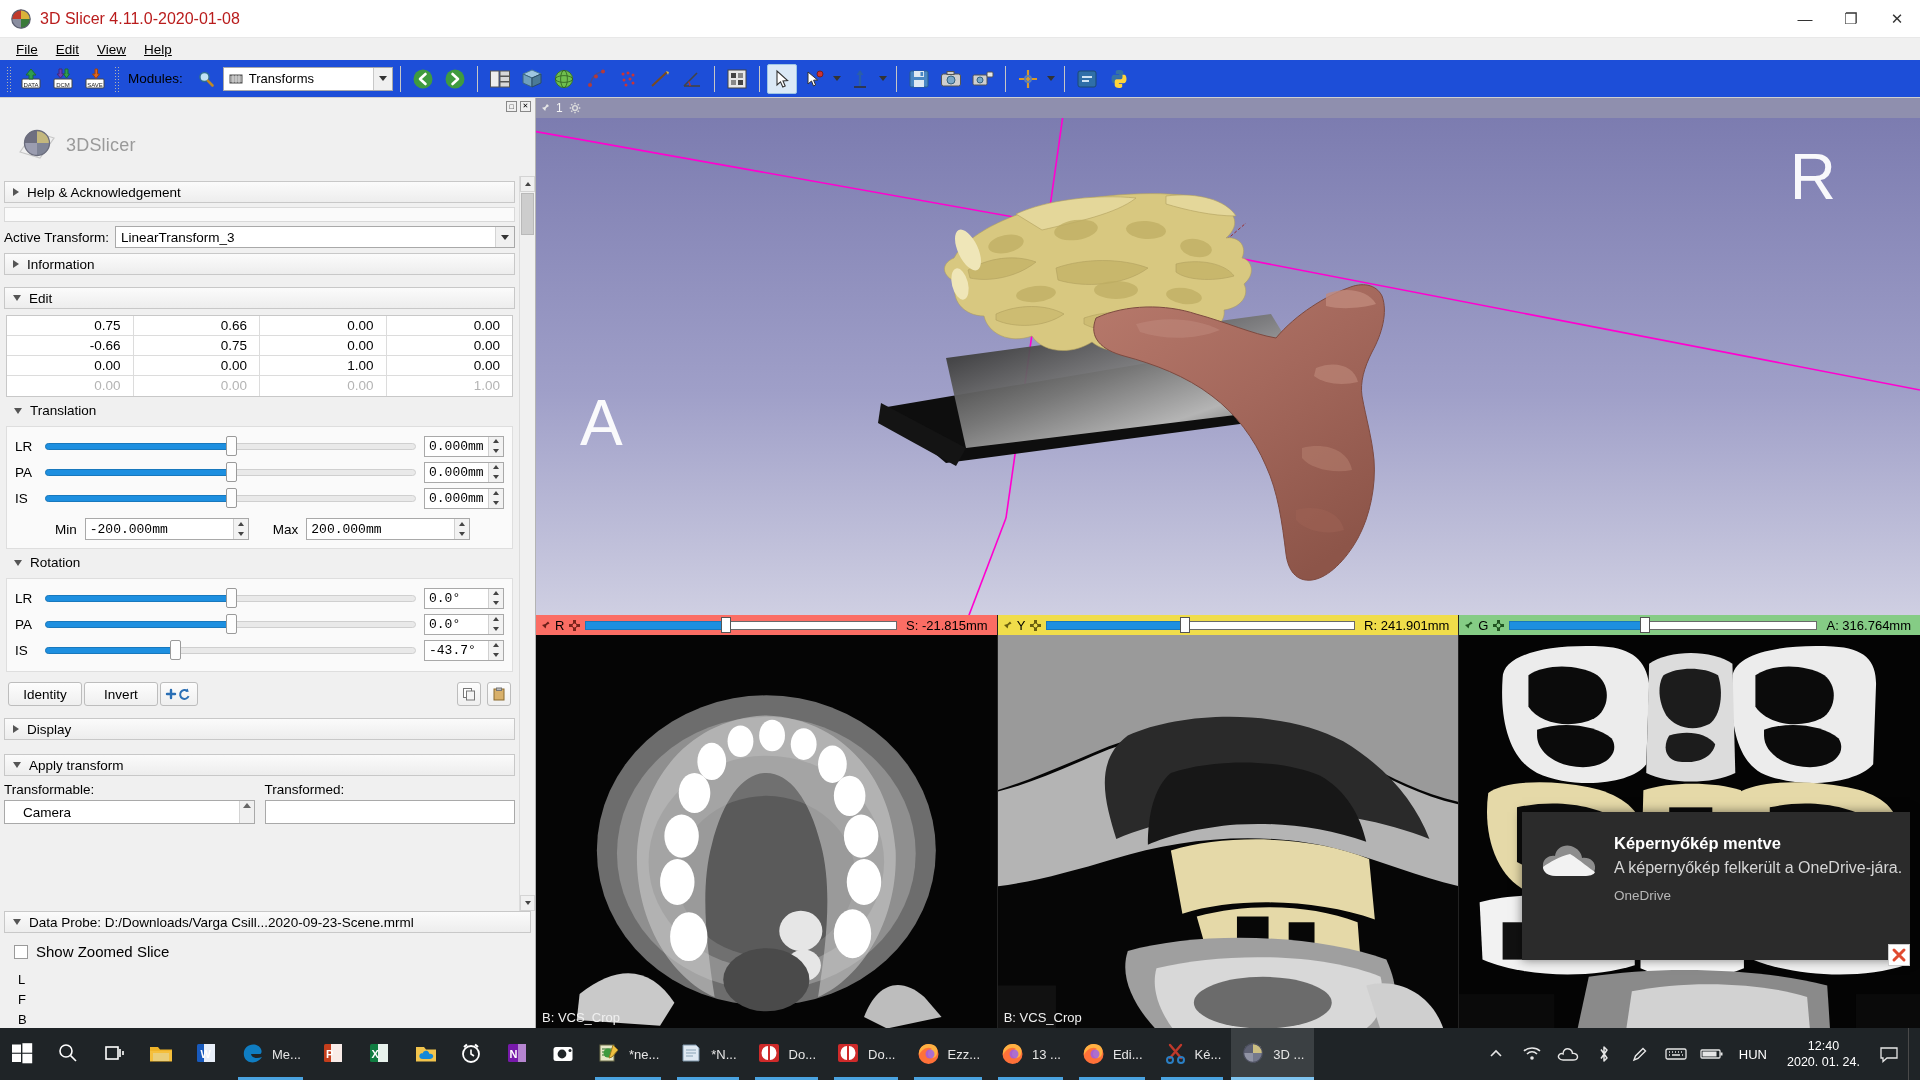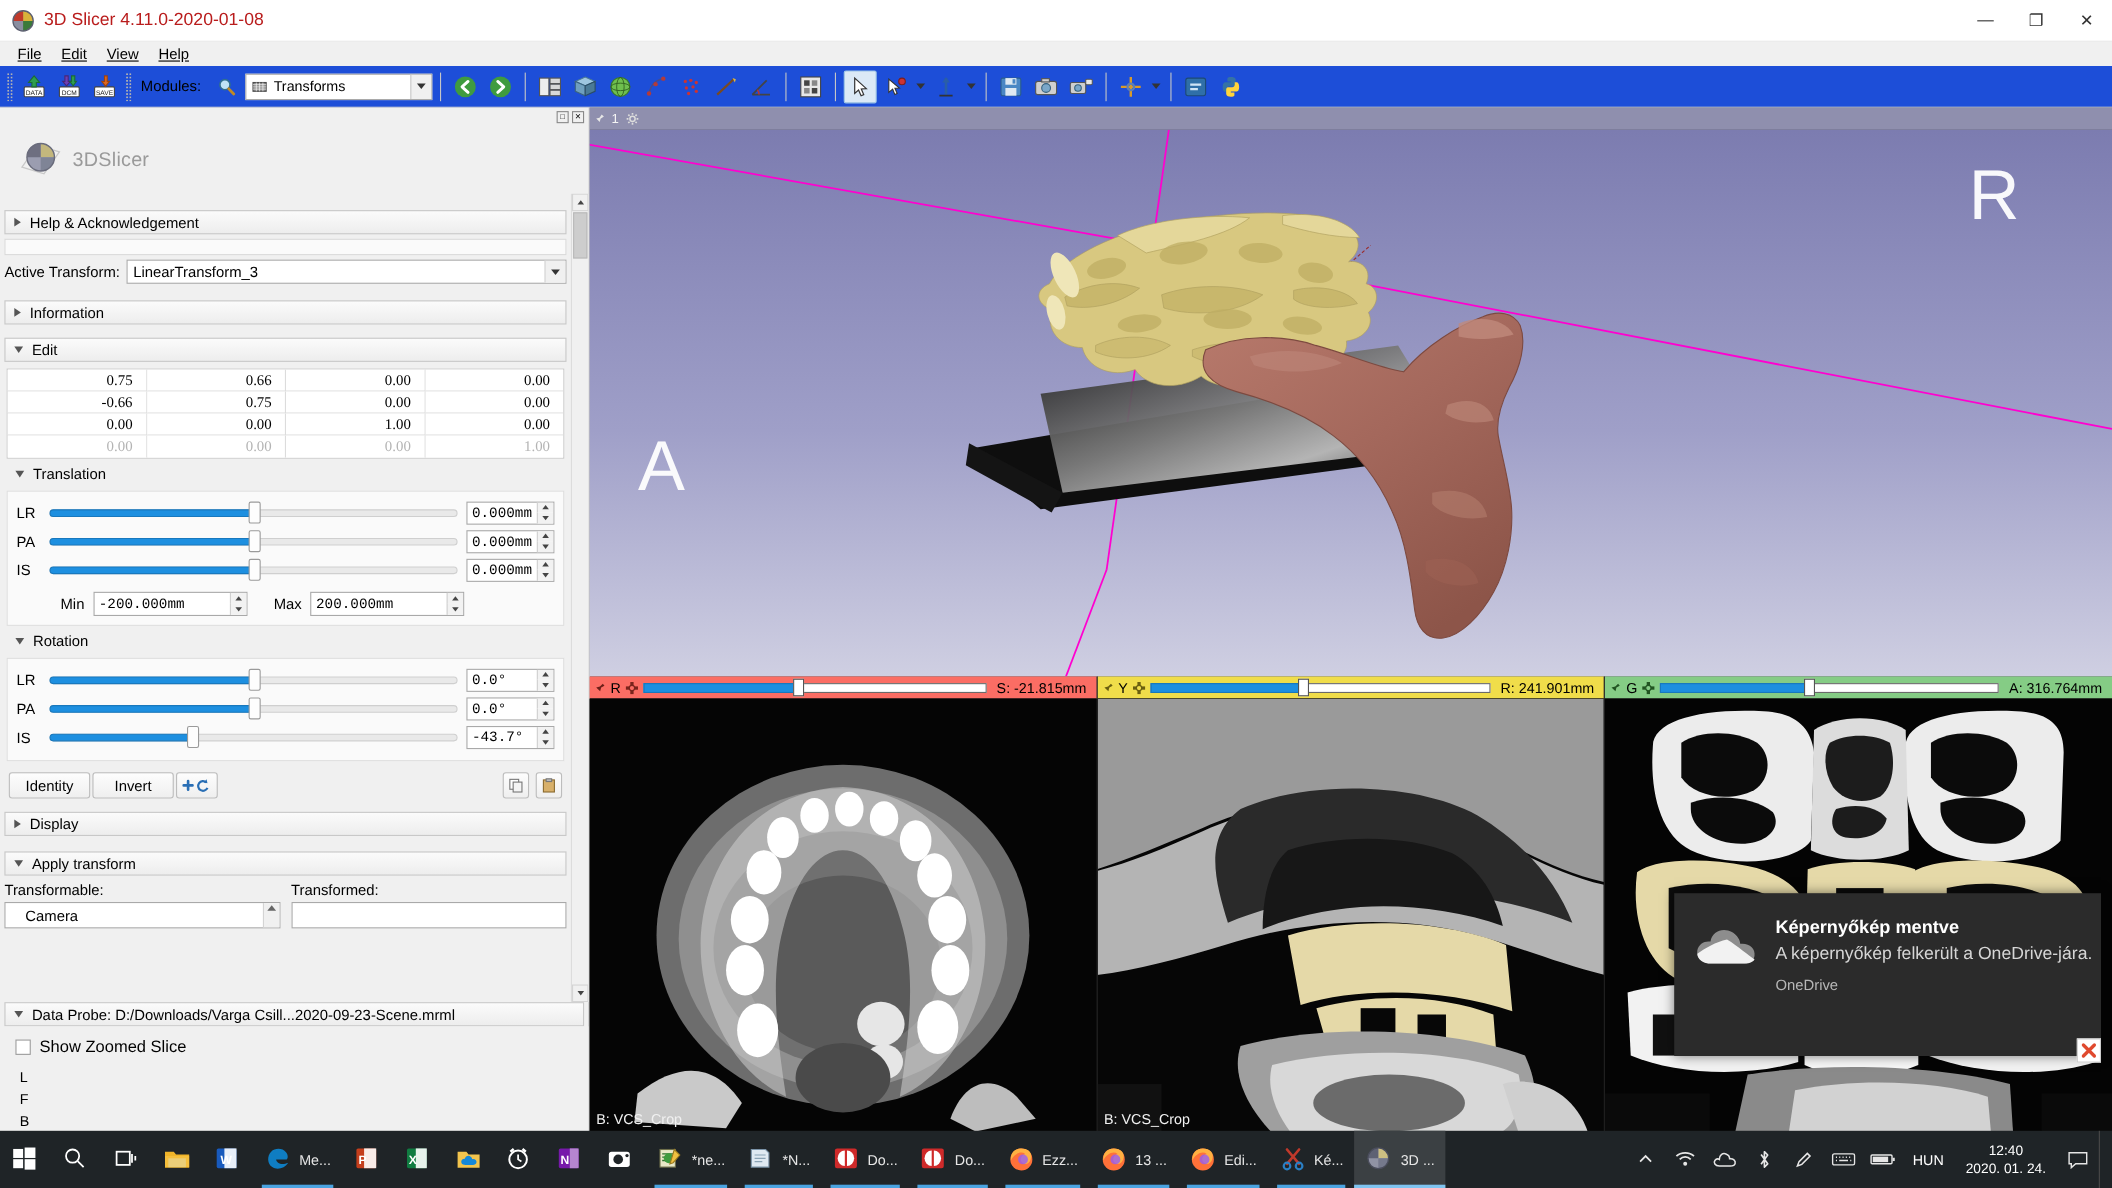--- a/index.html
+++ b/index.html
@@ -59,38 +59,38 @@
   .slicerlogo .mark { width:46px; height:46px; position:relative; }
   .slicerlogo .txt { font-size:18px; color:#9a9a9a; letter-spacing:.2px; }
   .scrollarea { flex:1; overflow:hidden; position:relative; background:#f0f0f0; }
   .scrollinner { position:absolute; inset:0 16px 0 0; padding:0 4px; }
   .scrollbar { position:absolute; right:0; top:0; bottom:0; width:16px; background:#f0f0f0;
       border-left:1px solid #dcdcdc;}
   .sb-arrow { height:16px; display:flex;align-items:center;justify-content:center;background:#f0f0f0; border:1px solid #d4d4d4;}
   .sb-thumb { position:absolute; left:1px; right:1px; top:17px; height:42px; background:#cdcdcd; border:1px solid #b9b9b9;}
 
   .collapsible { height:22px; background:linear-gradient(#fbfbfb,#ededed); border:1px solid #c8c8c8;
-      display:flex; align-items:center; padding-left:8px; gap:8px; font-size:13.5px; margin-top:15px;}
+      display:flex; align-items:center; padding-left:8px; gap:8px; font-size:13.5px; margin-top:5px;}
   .tri-r { width:0;height:0;border-top:4.5px solid transparent;border-bottom:4.5px solid transparent;border-left:6px solid #555; }
   .tri-d { width:0;height:0;border-left:4.5px solid transparent;border-right:4.5px solid transparent;border-top:6px solid #555; }
   .sublabel { display:flex; align-items:center; gap:8px; font-size:13.5px; padding:6px 0 4px 10px;}
 
   .rowline { display:flex; align-items:center; gap:6px; margin-top:4px; }
   .fieldlabel { font-size:13.5px; }
   .combo { flex:1; height:22px; background:#fff; border:1px solid #a9a9a9; display:flex;
      align-items:center; font-size:13.5px; padding-left:5px; position:relative;}
   .combo .arrow { position:absolute; right:0; top:0; bottom:0; width:19px; background:#f0f0f0;
      border-left:1px solid #d4d4d4; display:flex;align-items:center;justify-content:center;}
   .blankrow { height:15px; background:#fafafa; border:1px solid #d9d9d9; margin-top:4px;}
 
   
   .matrix { border:1px solid #c8c8c8; background:#fff; margin:6px 2px 0 2px; }
   .mrow { display:flex; }
   .mcell { flex:1; height:20px; border-right:1px solid #dcdcdc; border-bottom:1px solid #dcdcdc;
-     text-align:right; padding-right:12px; font-size:13.5px; line-height:20px; background:#fff;font-family:Liberation Serif, serif;}
+     text-align:right; padding-right:12px; font-size:13.5px; line-height:20px; background:#fff;}
   .mcell:last-child { border-right:none; }
   .mrow:last-child .mcell { border-bottom:none; color:#b4b4b4; }
 
   
   .groupframe { border:1px solid #dedede; background:#fafafa; margin:4px 2px 0 2px; padding:6px 8px 8px 8px; }
   .sliderrow { display:flex; align-items:center; gap:8px; height:26px; }
   .sl-label { width:22px; font-size:13.5px; }
   .slider { flex:1; height:16px; position:relative; display:flex; align-items:center; }
   .sl-groove { position:absolute; left:0; right:0; height:7px; background:#e9e9e9;
      border:1px solid #cfcfcf; border-radius:4px; }
@@ -99,21 +99,21 @@
      border:1px solid #9a9a9a; border-radius:2px; }
   .spin { width:80px; height:21px; background:#fff; border:1px solid #a9a9a9;
      display:flex; align-items:center; font-size:13px; padding-left:4px; position:relative;font-family:Liberation Mono, monospace; }
   .spinbtns { position:absolute; right:0; top:0; bottom:0; width:15px;
      display:flex; flex-direction:column; }
   .spinbtns div { flex:1; border-left:1px solid #d0d0d0; background:#f2f2f2;
      display:flex; align-items:center; justify-content:center;}
   .caret-up { width:0;height:0;border-left:3.5px solid transparent;border-right:3.5px solid transparent;border-bottom:4px solid #444;}
   .caret-dn { width:0;height:0;border-left:3.5px solid transparent;border-right:3.5px solid transparent;border-top:4px solid #444;}
   .minmaxrow { display:flex; align-items:center; gap:8px; margin-top:7px; padding-left:40px;}
-  .minmaxrow .spin { width:140px; height:22px; }
+  .minmaxrow .spin { width:164px; height:22px; }
 
   .btnrow { display:flex; align-items:center; gap:2px; margin:10px 4px 0 4px;}
   .pbtn { height:24px; min-width:74px; background:linear-gradient(#fdfdfd,#efefef);
      border:1px solid #bdbdbd; border-radius:3px; font-size:13.5px;
      display:flex; align-items:center; justify-content:center; padding:0 12px;}
   .iconbtn { height:24px; width:38px; background:linear-gradient(#fdfdfd,#efefef);
      border:1px solid #bdbdbd; border-radius:3px; display:flex;align-items:center;justify-content:center; gap:2px;}
   .copypastes { margin-left:auto; display:flex; gap:6px; }
   .cpbtn { width:24px; height:24px; background:linear-gradient(#fdfdfd,#efefef);
      border:1px solid #bdbdbd; border-radius:3px; display:flex;align-items:center;justify-content:center;}

